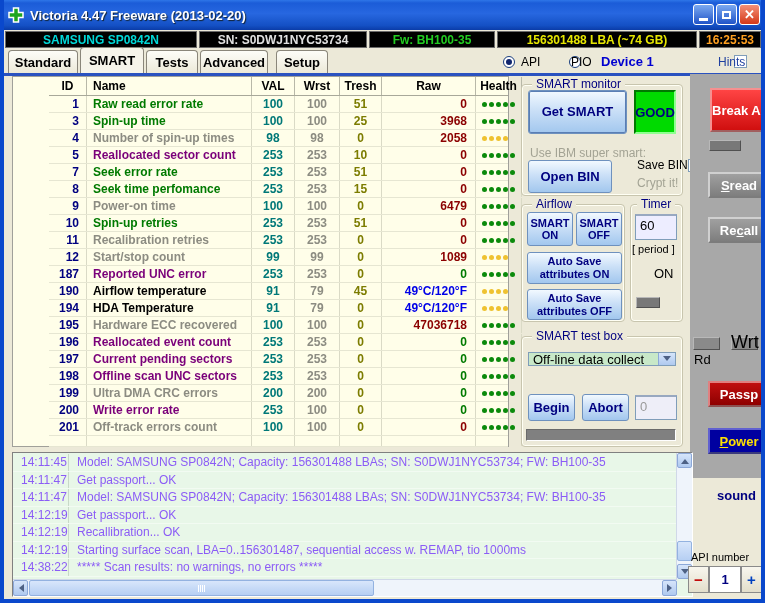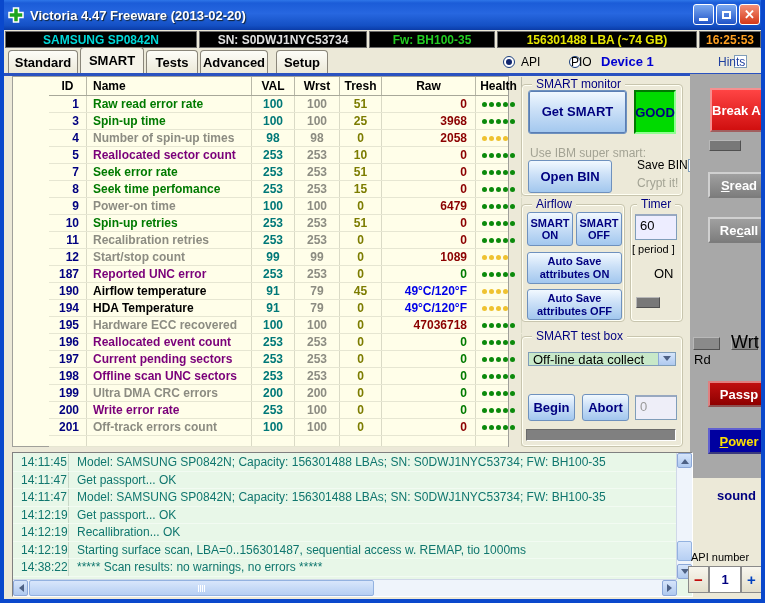--- a/index.html
+++ b/index.html
@@ -81,21 +81,21 @@
   .gbtn{position:absolute;background:linear-gradient(180deg,#A0A0A0,#7E7E7E);
         border:2px outset #D0D0D0;color:#fff;font-weight:bold;font-size:13px;
         display:flex;align-items:center;justify-content:center;margin-left:14px;}
   .breakall{background:linear-gradient(180deg,#F44,#D00F0F);border:2px outset #F59090;color:#fff;}
   .passp{background:linear-gradient(180deg,#C01010,#8E0000);border:2px outset #E08080;}
   .powerb{background:#0000A0;border:2px outset #6060D0;color:#FFE000;}
 
   
   .logbox{position:absolute;left:8px;top:452px;width:681px;height:145px;background:#E8F7E8;
           border:1px solid #808080;border-bottom-color:#fff;border-right-color:#fff;}
-  .logline{display:flex;height:17.5px;align-items:center;font-size:12px;color:#0f766e;border-bottom:1px solid #F2FBF2;}
+  .logline{display:flex;height:17.5px;align-items:center;font-size:12px;color:#8b5cf6;border-bottom:1px solid #F2FBF2;}
   .logtime{width:55px;flex:none;padding-left:8px;}
   .logsep{width:1px;align-self:stretch;background:#C8D8C8;flex:none;}
   .logmsg{padding-left:8px;white-space:nowrap;}
   .vscroll{position:absolute;right:0;top:0;width:16px;height:126px;background:#EFF4FB;border-left:1px solid #D0D8E8;}
   .hscroll{position:absolute;left:0;bottom:0;width:664px;height:17px;background:#EFF4FB;border-top:1px solid #D0D8E8;}
   .sbtn{position:absolute;background:linear-gradient(180deg,#D6E5FA,#AFC9EF);border:1px solid #8CA8D8;border-radius:2px;
         display:flex;align-items:center;justify-content:center;}
   .tri{width:0;height:0;border:4px solid transparent;}
   .tri.up{border-bottom:5px solid #4D6185;margin-top:-3px;}
   .tri.down{border-top:5px solid #4D6185;margin-bottom:-3px;}

